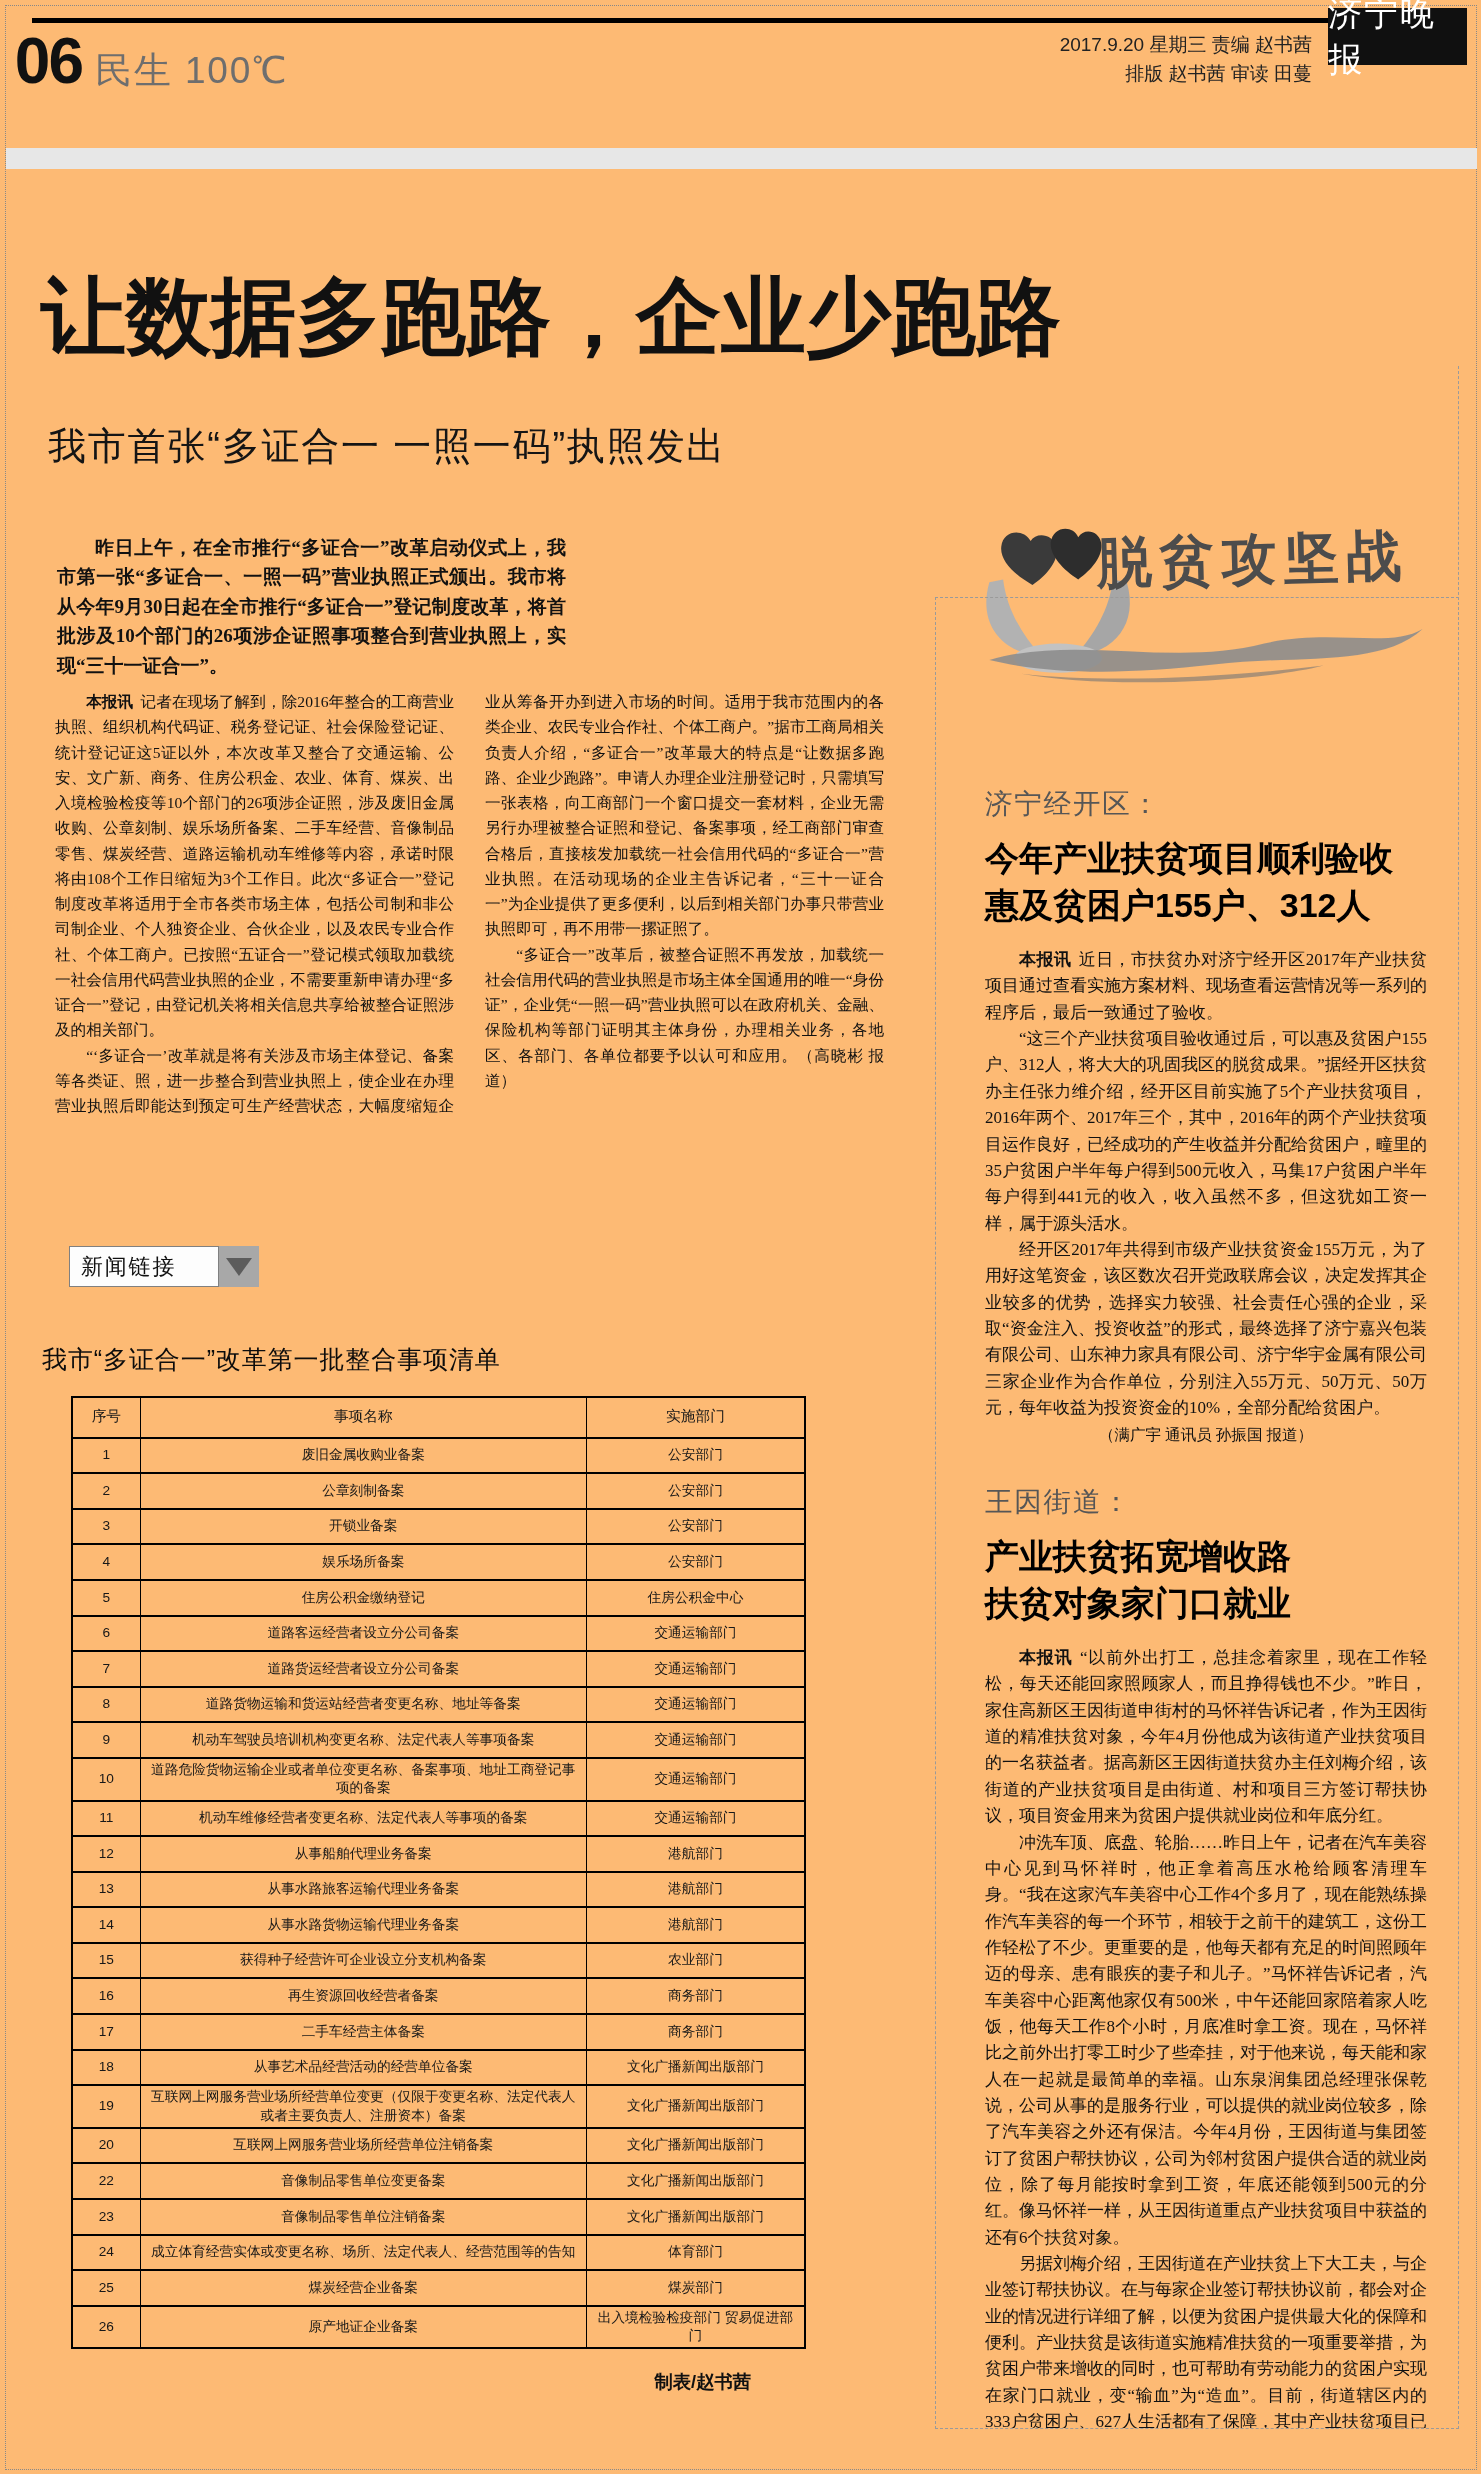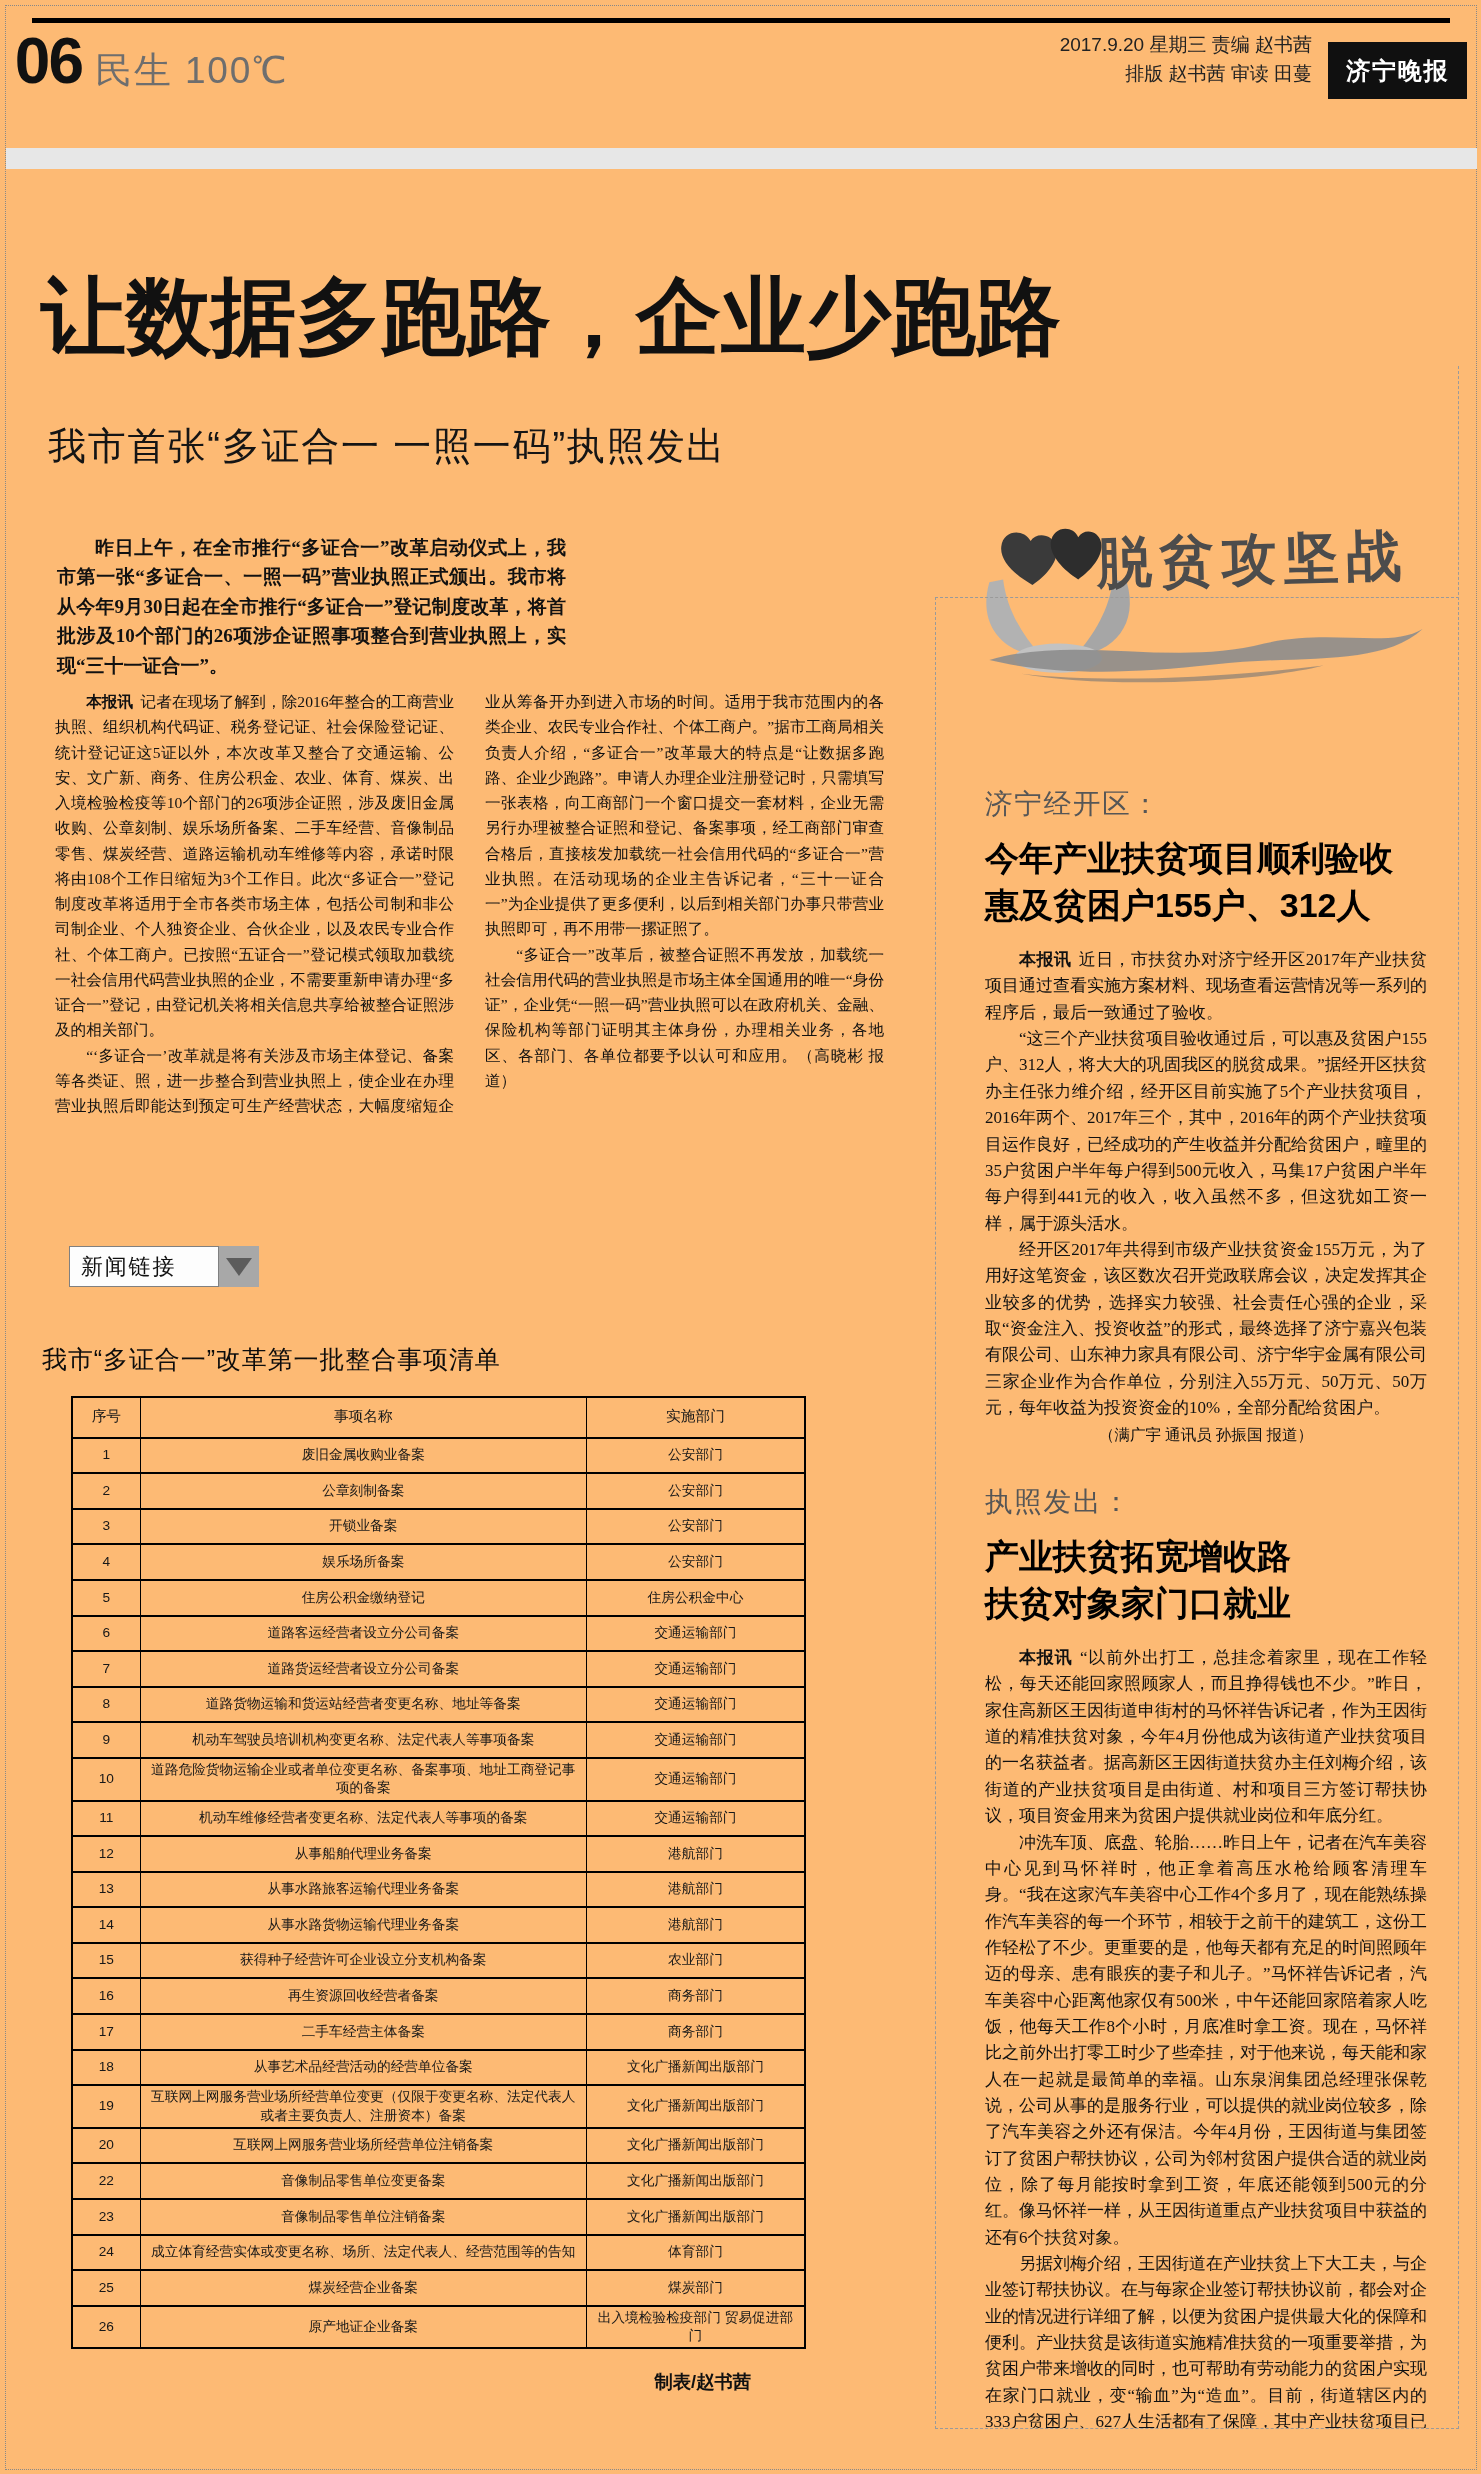--- a/index.html
+++ b/index.html
@@ -6,22 +6,22 @@
   .page{position:relative;width:1482px;height:2475px;background:#fdba74;overflow:hidden;
         font-family:"Liberation Sans",sans-serif;color:#111;}
   .page-frame{position:absolute;inset:4.6px;border:0.9px dotted #888;pointer-events:none;}
   .top-rule{position:absolute;left:32px;right:32px;top:18.3px;height:4.6px;background:#000;}
 
   
   .header-left{position:absolute;left:14.7px;top:29px;display:flex;align-items:baseline;}
   .edition{font-size:64px;font-weight:900;letter-spacing:-1.8px;line-height:1;}
   .section-name{font-size:37px;color:#6e6e6e;margin-left:13px;letter-spacing:1.8px;}
   .credits{position:absolute;right:170px;top:31px;text-align:right;font-size:19px;line-height:1.5;color:#222;}
-  .masthead{position:absolute;right:14.7px;top:42px;width:139px;height:57px;background:#101010;color:#fff;
-            display:flex;align-items:center;justify-content:center;font-size:24px;font-weight:bold;
+  .masthead{position:absolute;right:14.7px;top:8px;width:139px;height:57px;background:#101010;color:#fff;
+            display:flex;align-items:center;justify-content:center;font-size:34px;font-weight:normal;
             font-family:"Liberation Serif",serif;letter-spacing:1.8px;}
   .gray-band{position:absolute;left:5.5px;right:5.5px;top:148px;height:21px;background:#e7e7e7;}
 
   
   .headline{position:absolute;left:41px;top:271px;width:880px;margin:0;font-size:85px;font-weight:900;
             line-height:1.08;letter-spacing:0;white-space:nowrap;text-align:right;}
   .subtitle{position:absolute;left:48px;top:421px;font-size:38px;letter-spacing:1.8px;color:#151515;}
   .lead{position:absolute;left:57px;top:533px;width:509px;font-family:"Liberation Serif",serif;
         font-weight:600;font-size:19px;line-height:1.55;text-align:justify;text-indent:2em;margin:0;}
   .body-cols{position:absolute;left:55px;top:689px;width:829px;height:541px;column-count:2;column-gap:31px;
@@ -271,21 +271,21 @@
       </h2>
       <div class="r-body">
         <p><b>本报讯</b><span>近日，市扶贫办对济宁经开区2017年产业扶贫项目通过查看实施方案材料、现场查看运营情况等一系列的程序后，最后一致通过了验收。</span></p>
         <p>“这三个产业扶贫项目验收通过后，可以惠及贫困户155户、312人，将大大的巩固我区的脱贫成果。”据经开区扶贫办主任张力维介绍，经开区目前实施了5个产业扶贫项目，2016年两个、2017年三个，其中，2016年的两个产业扶贫项目运作良好，已经成功的产生收益并分配给贫困户，疃里的35户贫困户半年每户得到500元收入，马集17户贫困户半年每户得到441元的收入，收入虽然不多，但这犹如工资一样，属于源头活水。</p>
         <p>经开区2017年共得到市级产业扶贫资金155万元，为了用好这笔资金，该区数次召开党政联席会议，决定发挥其企业较多的优势，选择实力较强、社会责任心强的企业，采取“资金注入、投资收益”的形式，最终选择了济宁嘉兴包装有限公司、山东神力家具有限公司、济宁华宇金属有限公司三家企业作为合作单位，分别注入55万元、50万元、50万元，每年收益为投资资金的10%，全部分配给贫困户。</p>
       </div>
       <p class="byline">（满广宇 通讯员 孙振国 报道）</p>
     </div>
 
     <div class="article-b">
-      <p class="kicker">执照发出：</p>
+      <p class="kicker">王因街道：</p>
       <h2 class="r-headline">
         <span>产业扶贫拓宽增收路</span><br>
         <span>扶贫对象家门口就业</span>
       </h2>
       <div class="r-body">
         <p><b>本报讯</b><span>“以前外出打工，总挂念着家里，现在工作轻松，每天还能回家照顾家人，而且挣得钱也不少。”昨日，家住高新区王因街道申街村的马怀祥告诉记者，作为王因街道的精准扶贫对象，今年4月份他成为该街道产业扶贫项目的一名获益者。据高新区王因街道扶贫办主任刘梅介绍，该街道的产业扶贫项目是由街道、村和项目三方签订帮扶协议，项目资金用来为贫困户提供就业岗位和年底分红。</span></p>
         <p>冲洗车顶、底盘、轮胎……昨日上午，记者在汽车美容中心见到马怀祥时，他正拿着高压水枪给顾客清理车身。“我在这家汽车美容中心工作4个多月了，现在能熟练操作汽车美容的每一个环节，相较于之前干的建筑工，这份工作轻松了不少。更重要的是，他每天都有充足的时间照顾年迈的母亲、患有眼疾的妻子和儿子。”马怀祥告诉记者，汽车美容中心距离他家仅有500米，中午还能回家陪着家人吃饭，他每天工作8个小时，月底准时拿工资。现在，马怀祥比之前外出打零工时少了些牵挂，对于他来说，每天能和家人在一起就是最简单的幸福。山东泉润集团总经理张保乾说，公司从事的是服务行业，可以提供的就业岗位较多，除了汽车美容之外还有保洁。今年4月份，王因街道与集团签订了贫困户帮扶协议，公司为邻村贫困户提供合适的就业岗位，除了每月能按时拿到工资，年底还能领到500元的分红。像马怀祥一样，从王因街道重点产业扶贫项目中获益的还有6个扶贫对象。</p>
         <p>另据刘梅介绍，王因街道在产业扶贫上下大工夫，与企业签订帮扶协议。在与每家企业签订帮扶协议前，都会对企业的情况进行详细了解，以便为贫困户提供最大化的保障和便利。产业扶贫是该街道实施精准扶贫的一项重要举措，为贫困户带来增收的同时，也可帮助有劳动能力的贫困户实现在家门口就业，变“输血”为“造血”。目前，街道辖区内的333户贫困户、627人生活都有了保障，其中产业扶贫项目已为24户贫困户提供合适的就业岗位。</p>
       </div>
       <p class="byline">(曹俐 通讯员 姜海珍 宋涛 报道)</p>

